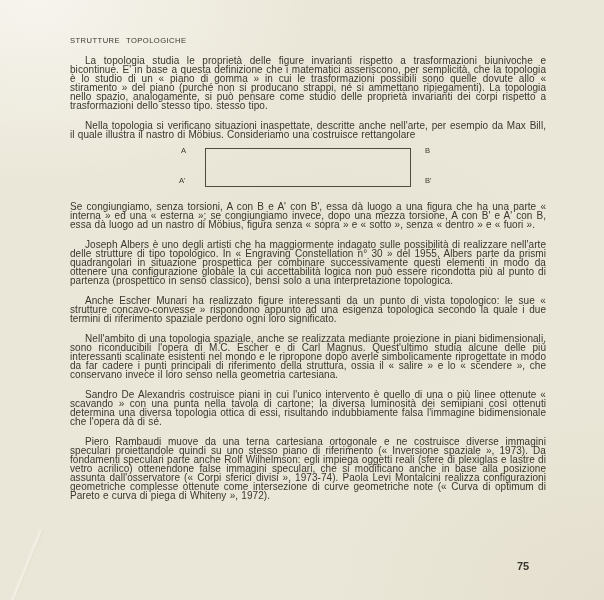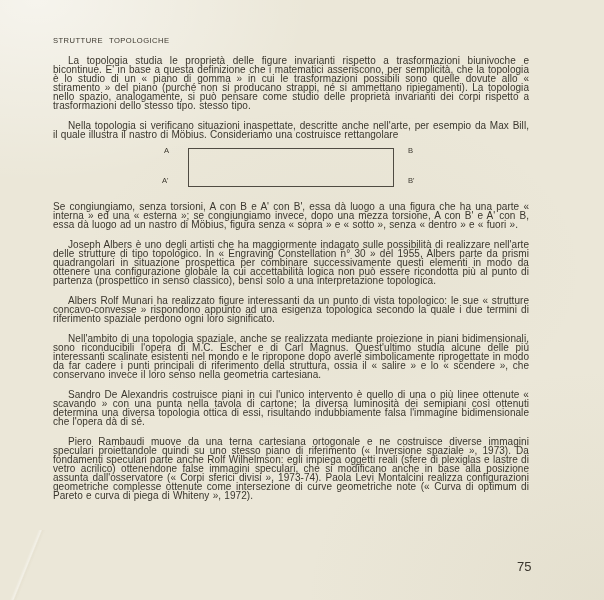--- a/index.html
+++ b/index.html
@@ -24,21 +24,21 @@
       radial-gradient(120% 80% at 6% 0%, rgba(255,255,255,0.55) 0%, rgba(255,255,255,0) 38%),
       radial-gradient(90% 70% at 100% 100%, rgba(170,158,125,0.10) 0%, rgba(170,158,125,0) 55%),
       radial-gradient(60% 40% at 55% 45%, rgba(160,150,120,0.06) 0%, rgba(160,150,120,0) 70%);
   }
   .crease {
     position: absolute; left: 4px; bottom: 0; width: 46px; height: 70px;
     pointer-events: none; opacity: 0.55;
     background: linear-gradient(112deg, rgba(255,255,255,0) 46%, rgba(255,255,255,0.7) 50%, rgba(214,206,184,0.35) 52%, rgba(255,255,255,0) 56%);
   }
   .content {
-    position: absolute; left: 53px; top: 36px; width: 476px;
+    position: absolute; left: 70px; top: 36px; width: 476px;
   }
   .title {
     font-size: 7.6px; line-height: 9px; font-weight: 400;
     letter-spacing: 0.45px; word-spacing: 3.5px;
     margin: 0 0 2px 0;
   }
   .para {
     font-size: 10px; line-height: 9px;
     text-align: justify;
     word-spacing: 0.4px; letter-spacing: 0.05px;
@@ -58,21 +58,21 @@
   }
   .fig-label {
     position: absolute; font-size: 7.6px; line-height: 9px;
   }
   .fl-tl { left: 111px; top: 1px; }
   .fl-tr { left: 355px; top: 1px; }
   .fl-bl { left: 109px; top: 31px; }
   .fl-br { left: 355px; top: 31px; }
   .page-number {
     position: absolute; left: 517px; top: 562px;
-    font-size: 13px; line-height: 9px;
+    font-size: 11px; line-height: 9px; font-weight: bold;
   }
 </style>
 </head>
 <body>
 
 <div class="page">
   <div class="texture"></div>
   <div class="crease"></div>
 
   <div class="content">
@@ -82,21 +82,21 @@
         <p class="para indent"><span>Nella topologia si verificano situazioni inaspettate, descritte anche nell'arte, per esempio da Max Bill, il quale illustra il nastro di Möbius. Consideriamo una costruisce rettangolare</span></p>
         <div class="figure">
     <span class="fig-label fl-tl">A</span>
     <span class="fig-label fl-tr">B</span>
     <span class="fig-label fl-bl">A'</span>
     <span class="fig-label fl-br">B'</span>
     <div class="fig-rect"></div>
   </div>
         <p class="para"><span>Se congiungiamo, senza torsioni, A con B e A' con B', essa dà luogo a una figura che ha una parte « interna » ed una « esterna »; se congiungiamo invece, dopo una mezza torsione, A con B' e A' con B, essa dà luogo ad un nastro di Möbius, figura senza « sopra » e « sotto », senza « dentro » e « fuori ».</span></p>
         <p class="para indent"><b>Joseph Albers</b><span> è uno degli artisti che ha maggiormente indagato sulle possibilità di realizzare nell'arte delle strutture di tipo topologico. In « Engraving Constellation n° 30 » del 1955, Albers parte da prismi quadrangolari in situazione prospettica per combinare successivamente questi elementi in modo da ottenere una configurazione globale la cui accettabilità logica non può essere ricondotta più al punto di partenza (prospettico in senso classico), bensì solo a una interpretazione topologica.</span></p>
-        <p class="para indent"><span>Albers </span><b>Rolf Munari</b><span> ha realizzato figure interessanti da un punto di vista topologico: le sue « strutture concavo-convesse » rispondono appunto ad una esigenza topologica secondo la quale i due termini di riferimento spaziale perdono ogni loro significato.</span></p>
+        <p class="para indent"><span>Anche </span><b>Escher Munari</b><span> ha realizzato figure interessanti da un punto di vista topologico: le sue « strutture concavo-convesse » rispondono appunto ad una esigenza topologica secondo la quale i due termini di riferimento spaziale perdono ogni loro significato.</span></p>
         <p class="para indent"><span>Nell'ambito di una topologia spaziale, anche se realizzata mediante proiezione in piani bidimensionali, sono riconducibili l'opera di </span><b>M.C. Escher</b><span> e di </span><b>Carl Magnus</b><span>. Quest'ultimo studia alcune delle più interessanti scalinate esistenti nel mondo e le ripropone dopo averle simbolicamente riprogettate in modo da far cadere i punti principali di riferimento della struttura, ossia il « salire » e lo « scendere », che conservano invece il loro senso nella geometria cartesiana.</span></p>
         <p class="para indent"><b>Sandro De Alexandris</b><span> costruisce piani in cui l'unico intervento è quello di una o più linee ottenute « scavando » con una punta nella tavola di cartone; la diversa luminosità dei semipiani così ottenuti determina una diversa topologia ottica di essi, risultando indubbiamente falsa l'immagine bidimensionale che l'opera dà di sé.</span></p>
         <p class="para indent"><b>Piero Rambaudi</b><span> muove da una terna cartesiana ortogonale e ne costruisce diverse immagini speculari proiettandole quindi su uno stesso piano di riferimento (« Inversione spaziale », 1973). Da fondamenti speculari parte anche </span><b>Rolf Wilhelmson</b><span>: egli impiega oggetti reali (sfere di plexiglas e lastre di vetro acrilico) ottenendone false immagini speculari, che si modificano anche in base alla posizione assunta dall'osservatore (« Corpi sferici divisi », 1973-74). </span><b>Paola Levi Montalcini</b><span> realizza configurazioni geometriche complesse ottenute come intersezione di curve geometriche note (« Curva di optimum di Pareto e curva di piega di Whiteny », 1972).</span></p>
       </div>
   </div>
 
   <div class="page-number">75</div>
 </div>
 
 </body></html>

